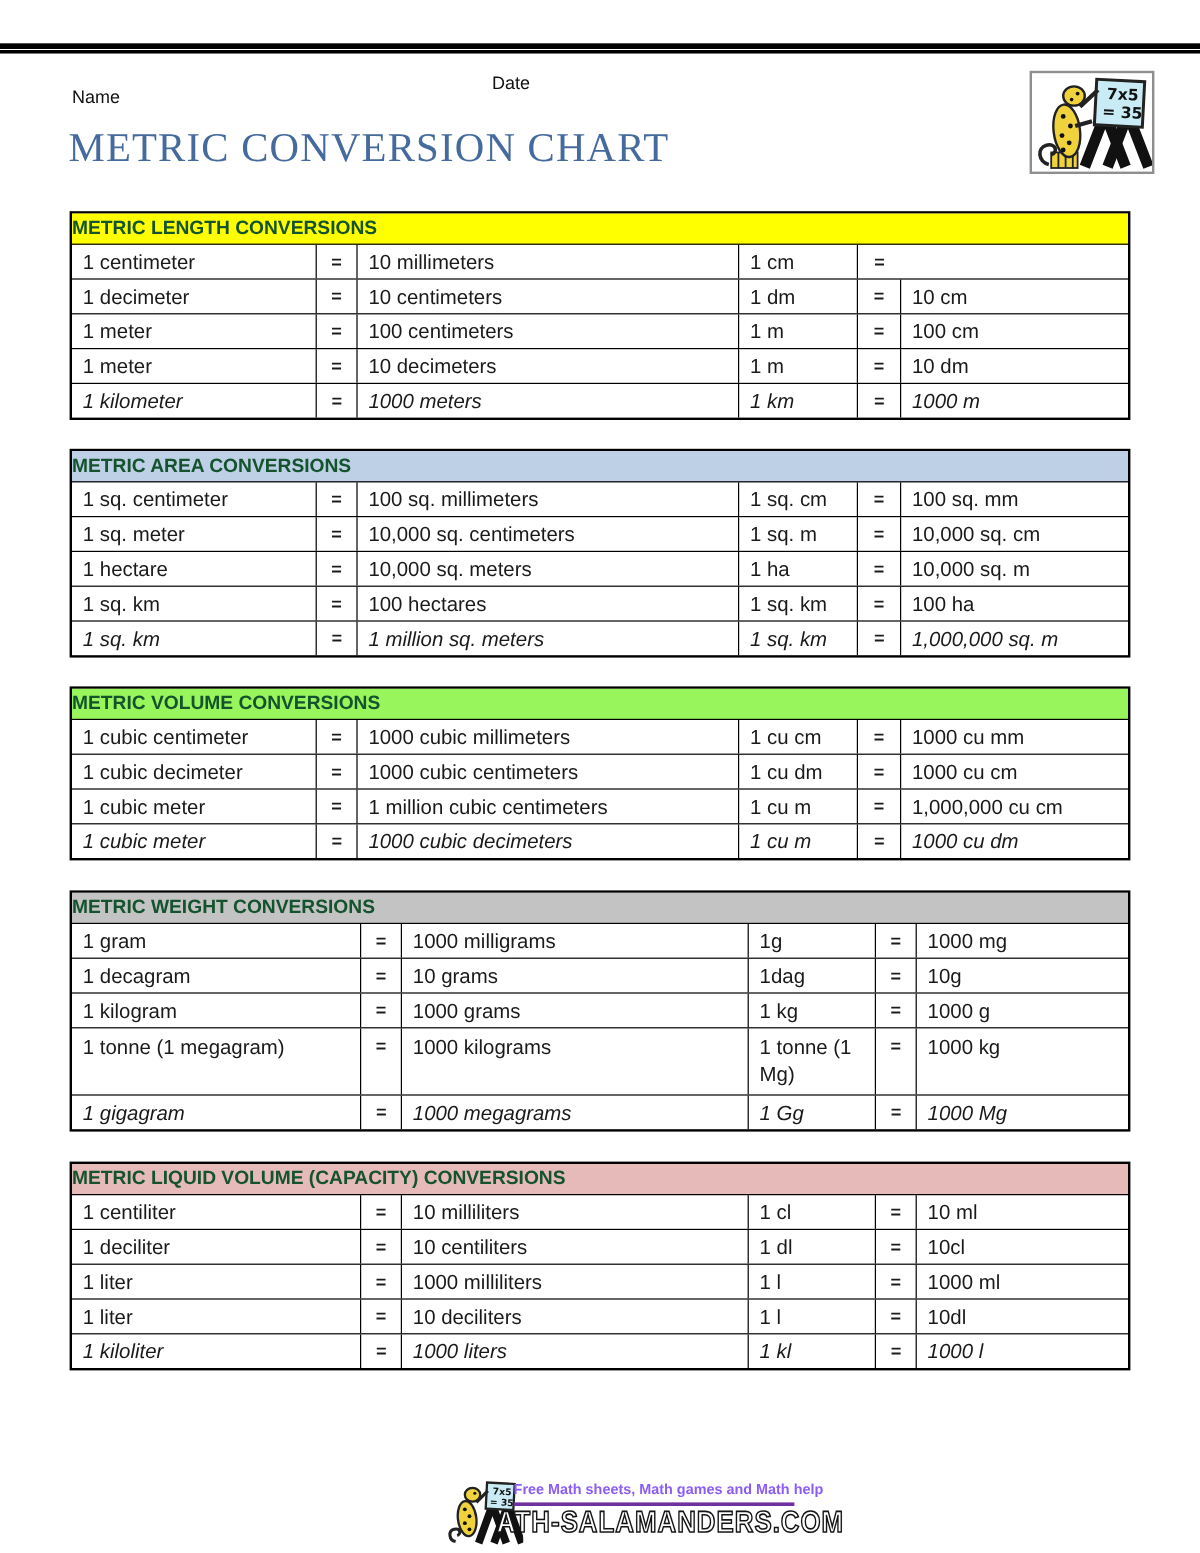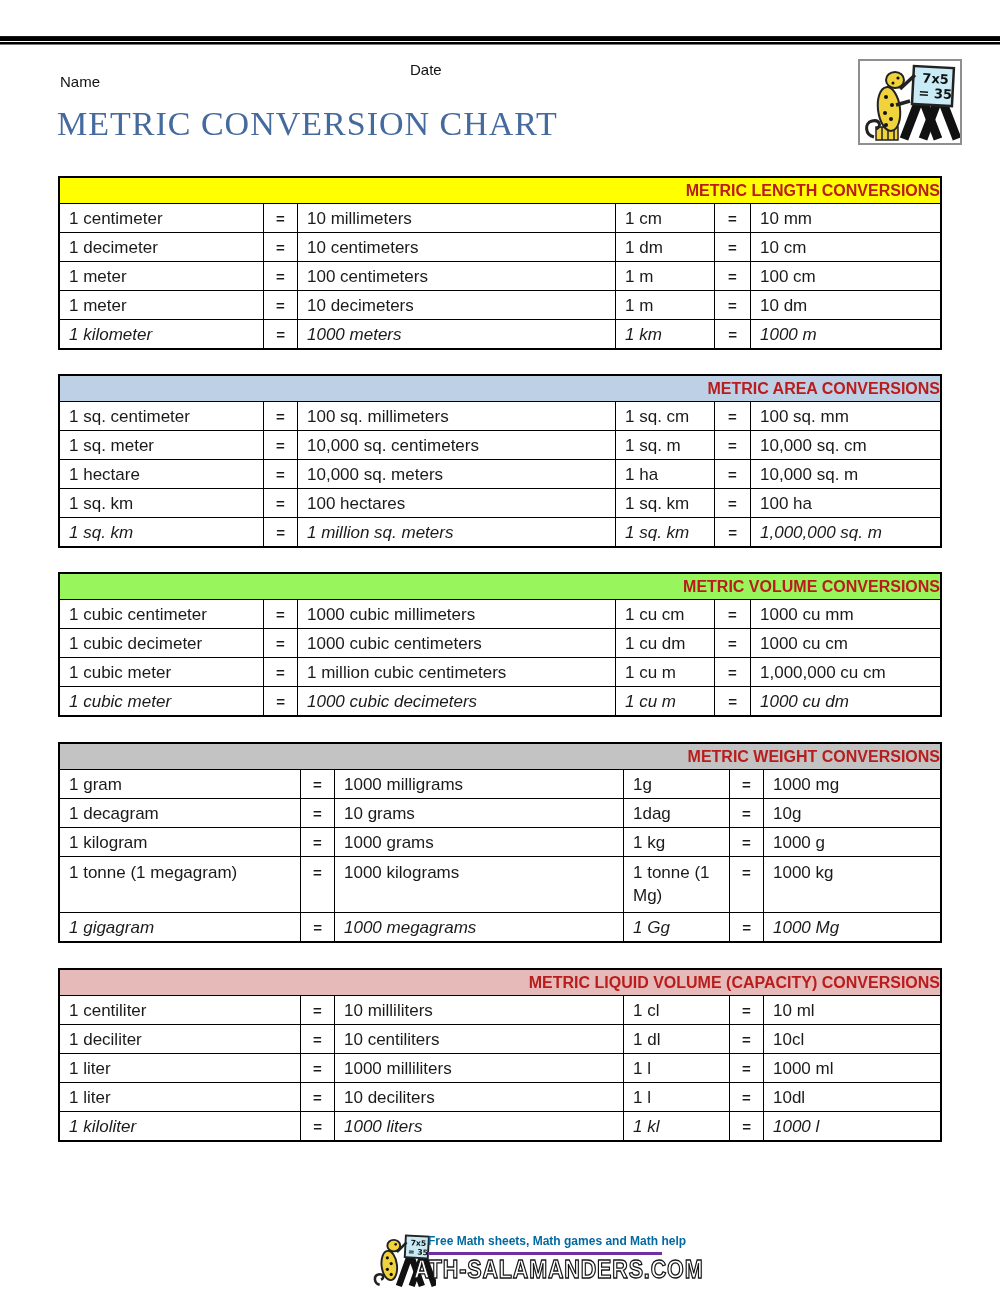--- a/index.html
+++ b/index.html
@@ -24,41 +24,41 @@
   #corner-logo {
     position:absolute; left:858px; top:59px; width:104px; height:86px;
     background:#fff; border:2px solid #8f8f8f; box-sizing:border-box;
   }
   
   .tbl {
     position:absolute; left:58px; width:884px;
     border:2px solid #000; background:#fff; box-sizing:border-box;
   }
   .tbl-head {
-    height:25px; line-height:25px; text-align:right;
-    font-weight:bold; font-size:16px; color:#b91c1c;
+    height:25px; line-height:25px; text-align:left;
+    font-weight:bold; font-size:16px; color:#14532d;
     border-bottom:1px solid #000;
   }
   .tbl-row { display:grid; border-bottom:1px solid #000; }
   .tbl-row:last-child { border-bottom:none;font-style:italic; }
   .layoutA .tbl-row { grid-template-columns:204px 34px 318px 99px 36px 1fr; }
   .layoutB .tbl-row { grid-template-columns:241px 34px 289px 106px 34px 1fr; }
   .cell {
     border-right:1px solid #000; min-height:28px;
     padding:1px 6px 1px 9px; font-size:17px; line-height:23px;
     display:flex; align-items:center; box-sizing:border-box;
   }
   .cell:last-child { border-right:none; }
   .cell.eq { justify-content:center; padding-left:0; padding-right:0; font-weight:bold; font-size:15px; }
   .tbl-row.tall .cell { min-height:55px; align-items:flex-start; padding-top:4px; }
   
   #footer { position:absolute; left:372px; top:1231px; width:310px; height:62px; }
   #footer-tagline {
     position:absolute; left:56px; top:3px;
-    font-size:12px; font-weight:bold; color:#0369a1; white-space:nowrap;
+    font-size:12px; font-weight:bold; color:#8b5cf6; white-space:nowrap;
   }
   #footer-underline { position:absolute; left:56px; top:21px; width:234px; height:3px; }
   #footer-site {
     position:absolute; left:42px; top:24px;
     font-size:25px; font-weight:bold; letter-spacing:1px; white-space:nowrap;
     color:#ffffff; -webkit-text-stroke:1.3px #151515;
     text-shadow:0 0 1px #000;
     transform:scaleX(0.86); transform-origin:left top;
   }
   #footer-logo { position:absolute; left:0; top:2px; }
@@ -114,21 +114,20 @@
   </div>
 
   <div class="tbl layoutA" style="top: 176px;">
       <div class="tbl-head" style="background: rgb(255, 255, 0);">METRIC LENGTH CONVERSIONS</div>
       <div class="tbl-row">
         <div class="cell">1 centimeter</div>
         <div class="cell eq">=</div>
         <div class="cell">10 millimeters</div>
         <div class="cell">1 cm</div>
         <div class="cell eq">=</div>
-        <div class="cell">10 mm</div>
       </div>
       <div class="tbl-row">
         <div class="cell">1 decimeter</div>
         <div class="cell eq">=</div>
         <div class="cell">10 centimeters</div>
         <div class="cell">1 dm</div>
         <div class="cell eq">=</div>
         <div class="cell">10 cm</div>
       </div>
       <div class="tbl-row">

